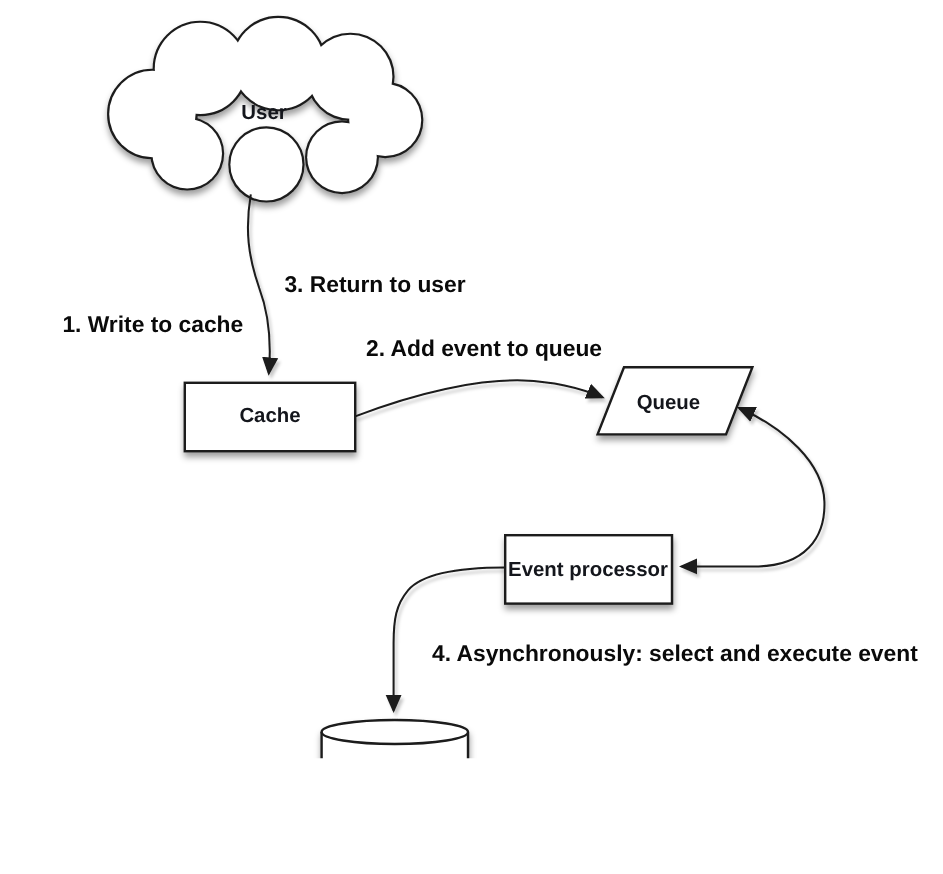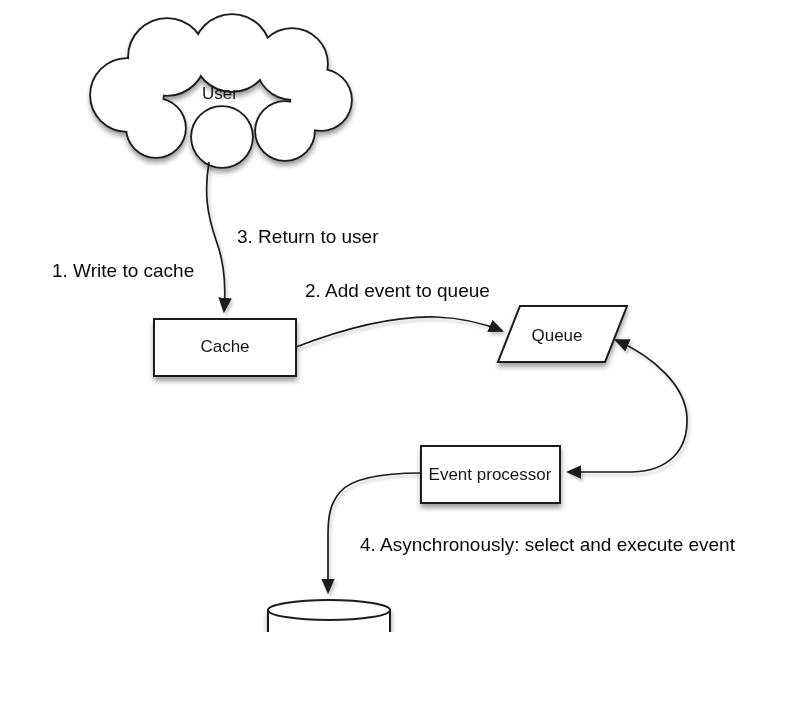--- a/index.html
+++ b/index.html
@@ -7,20 +7,21 @@
     padding: 0;
     background: #ffffff;
   }
   .stage {
     position: relative;
     width: 786px;
     height: 632px;
     background: #ffffff;
     overflow: hidden;
     font-family: "Liberation Sans", sans-serif;
+    font-weight: bold;
   }
   svg { display: block; }
   .node-label {
     font-family: "Liberation Sans", sans-serif;
     font-size: 17px;
     fill: #14161c;
   }
   .annotation-label {
     font-family: "Liberation Sans", sans-serif;
     font-size: 19px;

